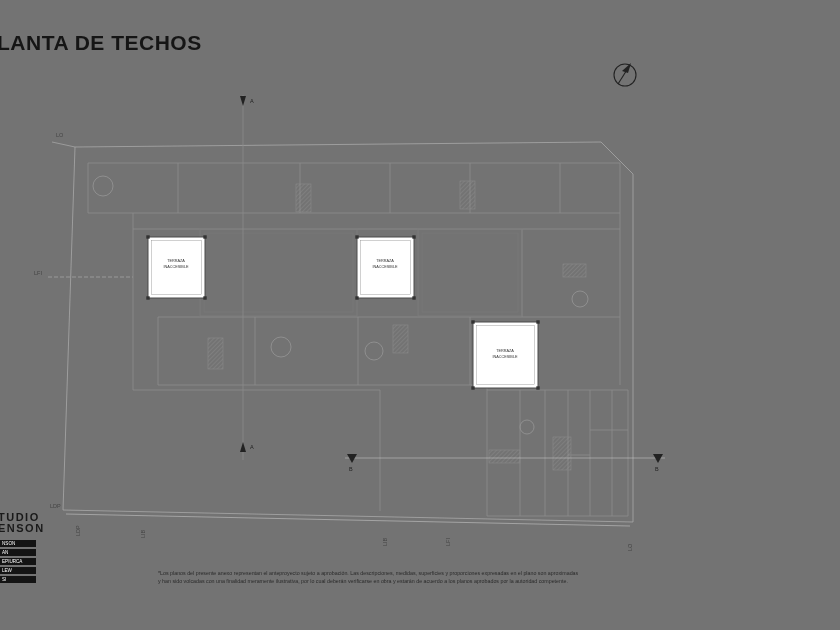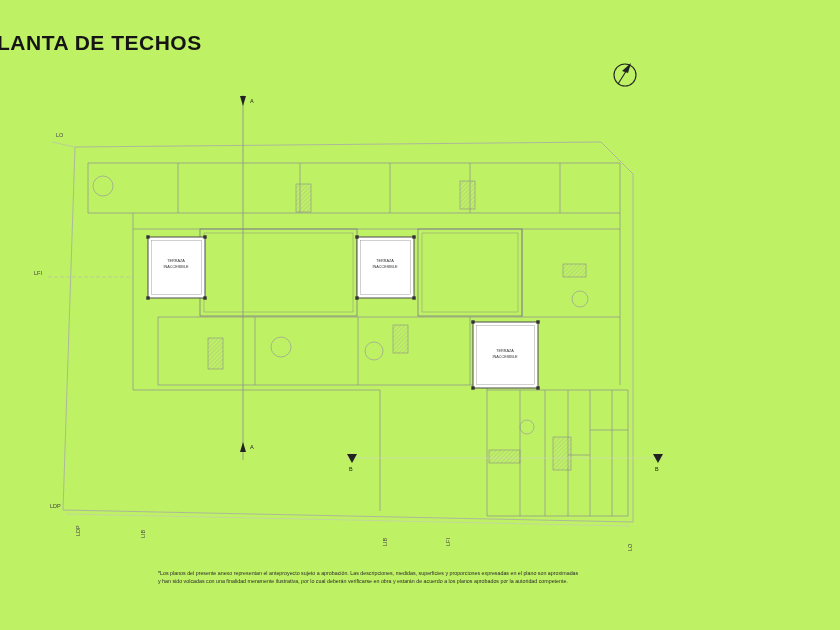--- a/index.html
+++ b/index.html
@@ -1,16 +1,16 @@
 <!DOCTYPE html>
 <html><head>
 <meta charset="utf-8">
 <style>
   html,body{margin:0;padding:0;background:#ffffff;}
-  .page{position:relative;width:840px;height:630px;background:#bef264;overflow:hidden;
+  .page{position:relative;width:840px;height:630px;background:#737373;overflow:hidden;
         font-family:"Liberation Sans",sans-serif;}
   .title{position:absolute;left:-3px;top:31px;font-size:21px;font-weight:700;
          letter-spacing:.5px;color:#151515;white-space:nowrap;}
   .plan-svg{position:absolute;left:0;top:0;}
   svg text{font-family:"Liberation Sans",sans-serif;}
   .logo{position:absolute;left:0;top:512px;width:44px;}
   .logo-big{font-weight:800;font-size:11px;line-height:11px;color:#1a1a1a;
             letter-spacing:1.5px;margin-left:-2px;white-space:nowrap;}
   .logo-rows{margin-top:6px;}
   .logo-row{background:#141414;color:#ffffff;font-size:4.6px;height:7px;line-height:7px;
@@ -141,19 +141,30 @@
 
     <g fill="#444" font-size="5.5">
       <text x="80" y="536" transform="rotate(-90 80 536)">LDP</text>
       <text x="145" y="538" transform="rotate(-90 145 538)">LIB</text>
       <text x="387" y="546" transform="rotate(-90 387 546)">LIB</text>
       <text x="450" y="546" transform="rotate(-90 450 546)">LFI</text>
       <text x="632" y="551" transform="rotate(-90 632 551)">LO</text>
     </g>
   </svg>
 
+  <div class="logo">
+    <div class="logo-big">TUDIO</div>
+    <div class="logo-big">ENSON</div>
+    <div class="logo-rows">
+      <div class="logo-row">NSON</div>
+      <div class="logo-row">AN</div>
+      <div class="logo-row">EPIURCA</div>
+      <div class="logo-row">LEW</div>
+      <div class="logo-row">SI</div>
+    </div>
+  </div>
 
   <div class="disclaimer">
     <div>*Los planos del presente anexo representan el anteproyecto sujeto a aprobación.  Las  descripciones,  medidas,  superficies  y  proporciones  expresadas  en  el plano son aproximadas</div>
     <div>y han sido volcadas con una finalidad meramente ilustrativa, por lo  cual   deberán  verificarse en obra y estarán de acuerdo a los planos aprobados por la autoridad competente.</div>
   </div>
 
 </div>
 
 </body></html>

